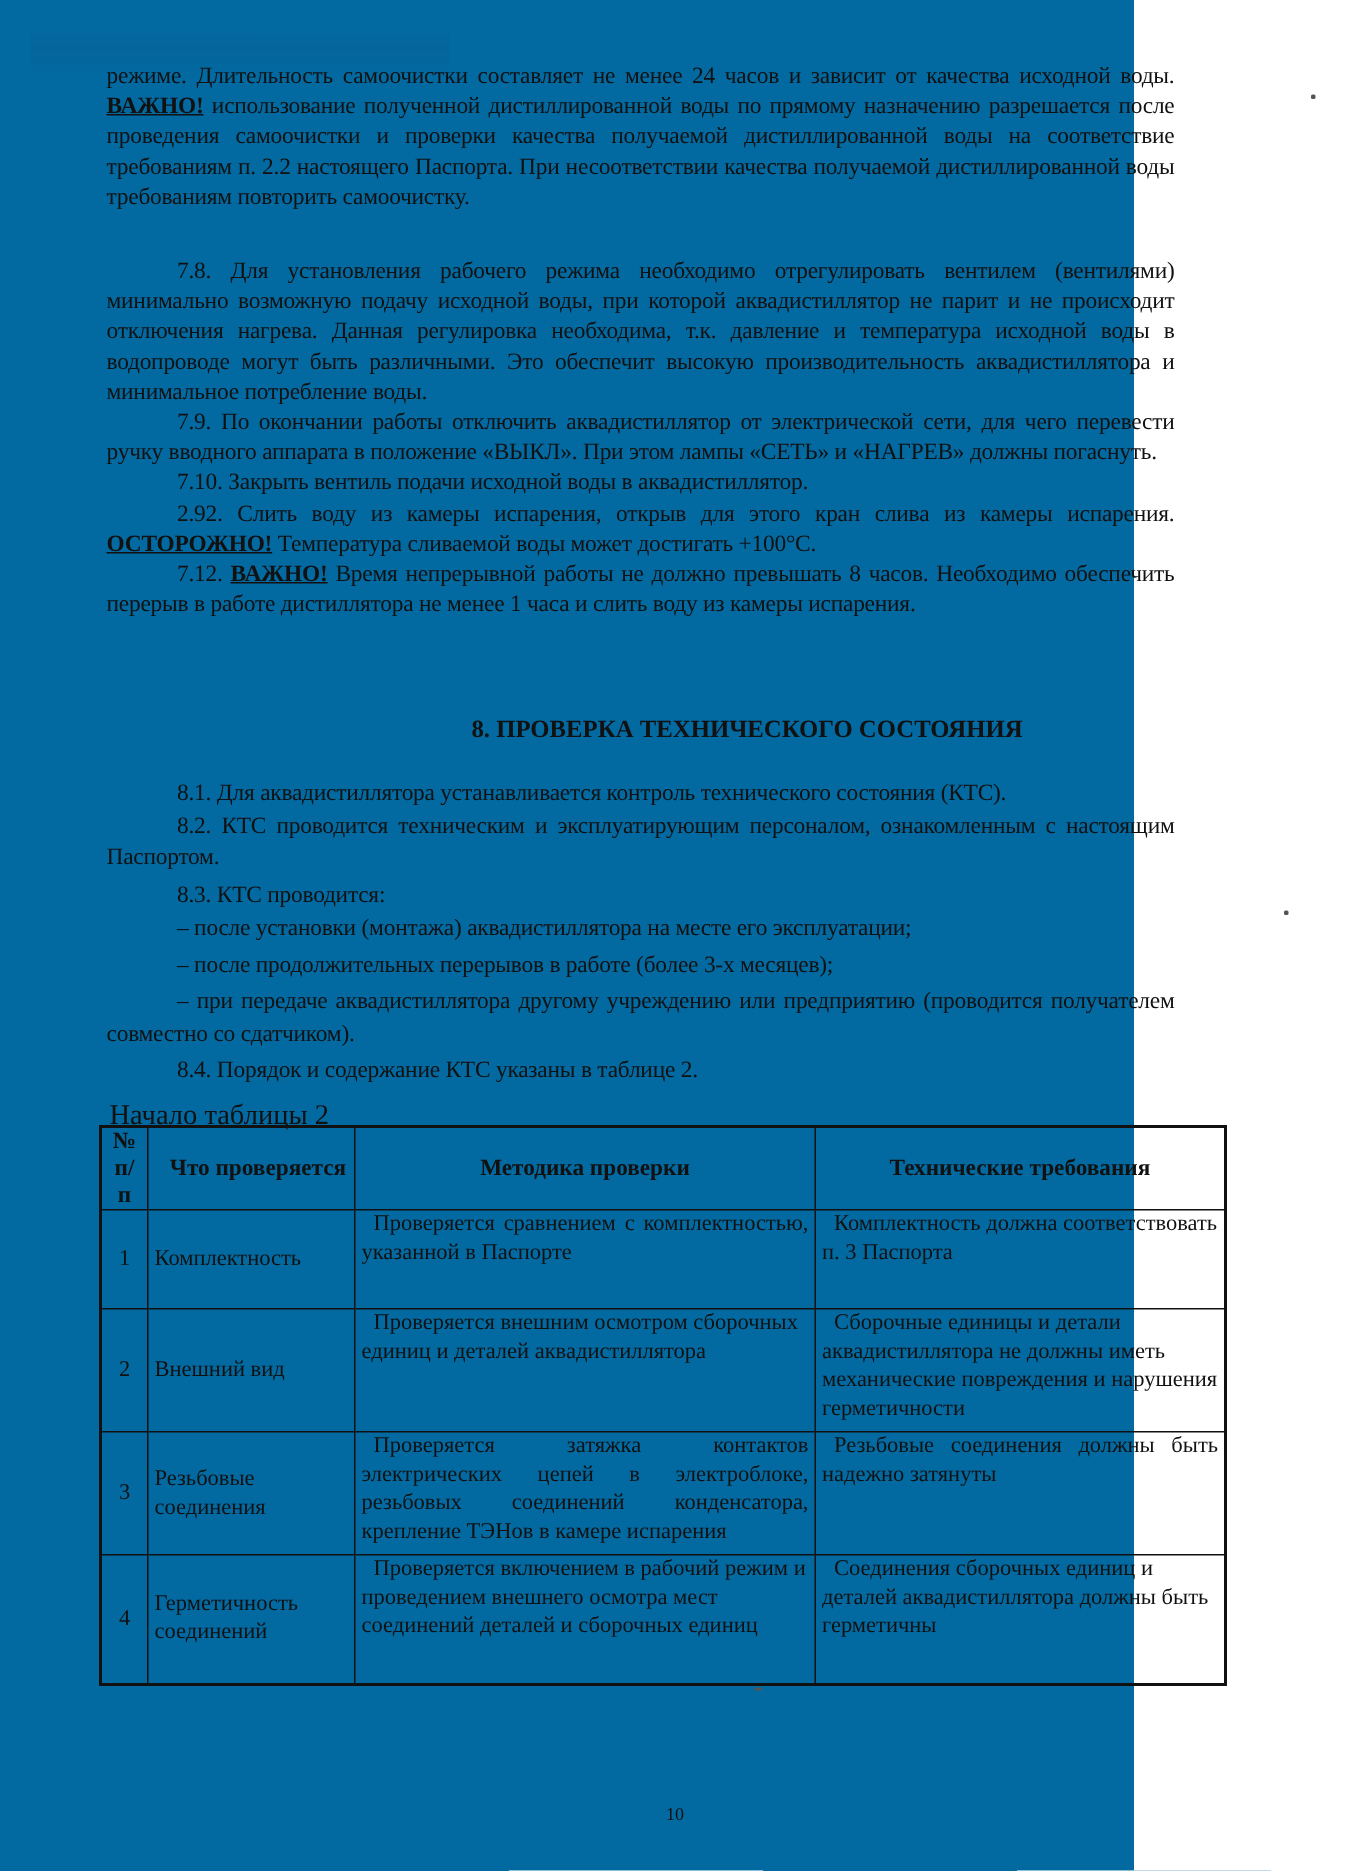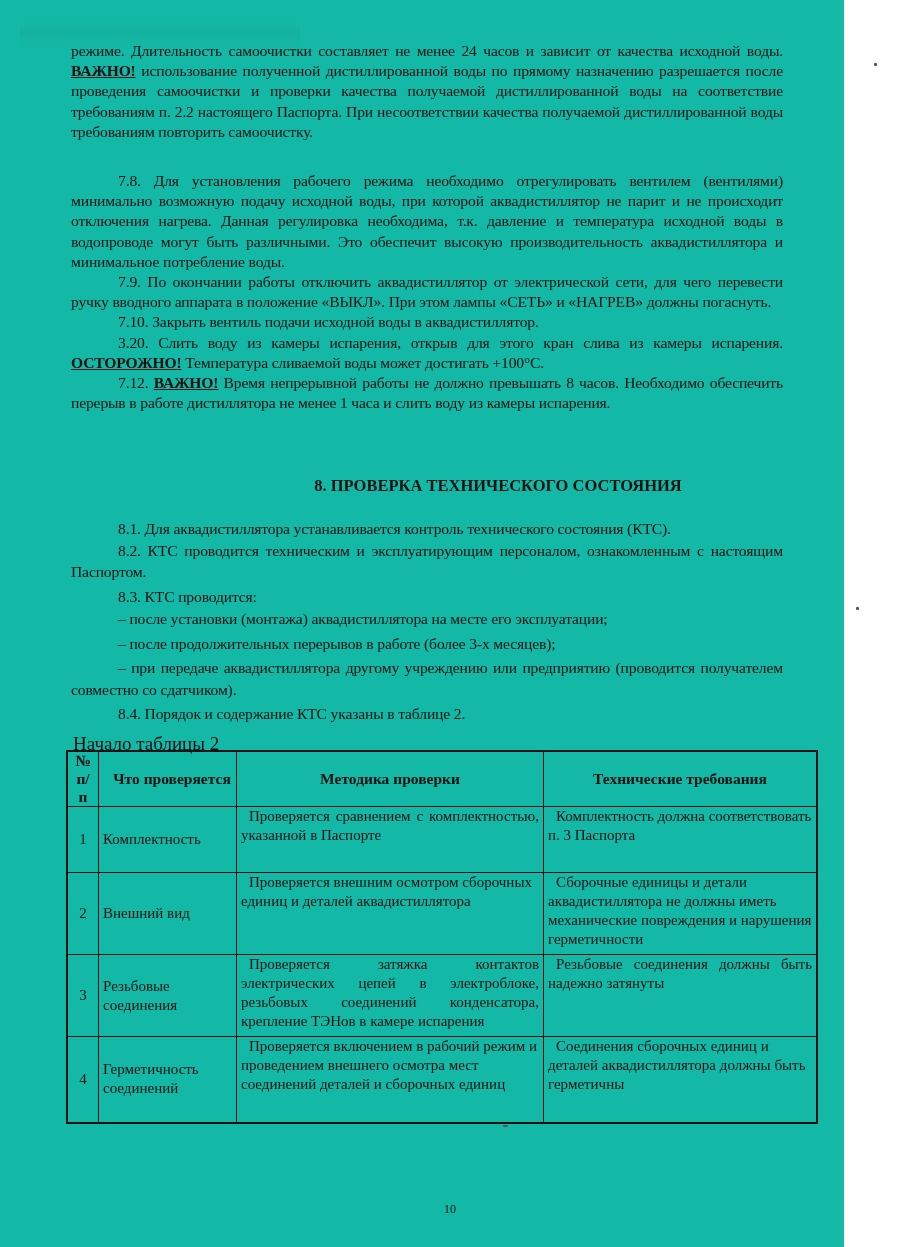--- a/index.html
+++ b/index.html
@@ -1,18 +1,18 @@
 <!DOCTYPE html>
 <html><head>
 <meta charset="utf-8">
 <style>
   html, body { margin: 0; padding: 0; background: #ffffff; }
   body { width: 900px; height: 1247px; position: relative; overflow: hidden;
          font-family: "Liberation Serif", serif; color: #111111; }
-  .page { position: absolute; left: 0; top: 0; width: 844px; height: 1247px; background: #14b8a6; }
+  .page { position: absolute; left: 0; top: 0; width: 756px; height: 1247px; background: #0369a1; }
   .scan-shade { position: absolute; left: 20px; top: 20px; width: 280px; height: 30px;
                 background: linear-gradient(180deg, rgba(0,0,0,0.0) 0%, rgba(0,0,0,0.04) 40%, rgba(0,0,0,0.0) 100%); }
   .body-text { position: absolute; left: 71px; width: 712px; font-size: 15.6px; line-height: 20.2px;
                text-align: justify; font-stretch: condensed; letter-spacing: -0.15px; }
   .p { margin: 0; }
   .ind { text-indent: 47px; }
   .warn { font-weight: bold; text-decoration: underline; }
   .dash-item { text-indent: 47px; }
   .section-title { position: absolute; left: 0; width: 900px; top: 476px; text-align: center;
                    font-weight: bold; font-size: 16.5px; letter-spacing: 0px; padding-left: 48px; }
@@ -37,21 +37,21 @@
   <div class="scan-shade"></div>
 
   <div class="body-text" style="top:41px;">
     <p class="p"><span>режиме. Длительность самоочистки составляет не менее 24 часов и зависит от качества исходной воды.</span> <span class="warn">ВАЖНО!</span><span> использование полученной дистиллированной воды по прямому назначению разрешается после проведения самоочистки и проверки качества получаемой дистиллированной воды на соответствие требованиям п. 2.2 настоящего Паспорта. При несоответствии качества получаемой дистиллированной воды требованиям повторить самоочистку.</span></p>
   </div>
 
   <div class="body-text" style="top:171px;">
     <p class="p ind"><span>7.8.</span> <span>Для установления рабочего режима необходимо отрегулировать вентилем (вентилями) минимально возможную подачу исходной воды, при которой аквадистиллятор не парит и не происходит отключения нагрева. Данная регулировка необходима, т.к. давление и температура исходной воды в водопроводе могут быть различными. Это обеспечит высокую производительность аквадистиллятора и минимальное потребление воды.</span></p>
     <p class="p ind"><span>7.9.</span> <span>По окончании работы отключить аквадистиллятор от электрической сети, для чего перевести ручку вводного аппарата в положение «ВЫКЛ». При этом лампы «СЕТЬ» и «НАГРЕВ» должны погаснуть.</span></p>
     <p class="p ind"><span>7.10.</span> <span>Закрыть вентиль подачи исходной воды в аквадистиллятор.</span></p>
-    <p class="p ind"><span>3.20.</span> <span>Слить воду из камеры испарения, открыв для этого кран слива из камеры испарения. </span><span class="warn">ОСТОРОЖНО!</span><span> Температура сливаемой воды может достигать +100°С.</span></p>
+    <p class="p ind"><span>2.92.</span> <span>Слить воду из камеры испарения, открыв для этого кран слива из камеры испарения. </span><span class="warn">ОСТОРОЖНО!</span><span> Температура сливаемой воды может достигать +100°С.</span></p>
     <p class="p ind"><span>7.12.</span> <span class="warn">ВАЖНО!</span><span>  Время непрерывной работы не должно превышать 8 часов. Необходимо обеспечить перерыв в работе дистиллятора не менее 1 часа и слить воду из камеры испарения.</span></p>
   </div>
 
   <div class="section-title">8.  ПРОВЕРКА ТЕХНИЧЕСКОГО СОСТОЯНИЯ</div>
 
   <div class="body-text" style="top:518px; line-height:21.5px;">
     <p class="p ind">8.1. Для аквадистиллятора устанавливается контроль технического состояния (КТС).</p>
     <p class="p ind">8.2. КТС проводится техническим и эксплуатирующим персоналом, ознакомленным с настоящим Паспортом.</p>
     <p class="p ind" style="margin-top:3px;">8.3. КТС проводится:</p>
     <p class="p dash-item" style="margin-top:1px;">– после установки (монтажа) аквадистиллятора на месте его эксплуатации;</p>

